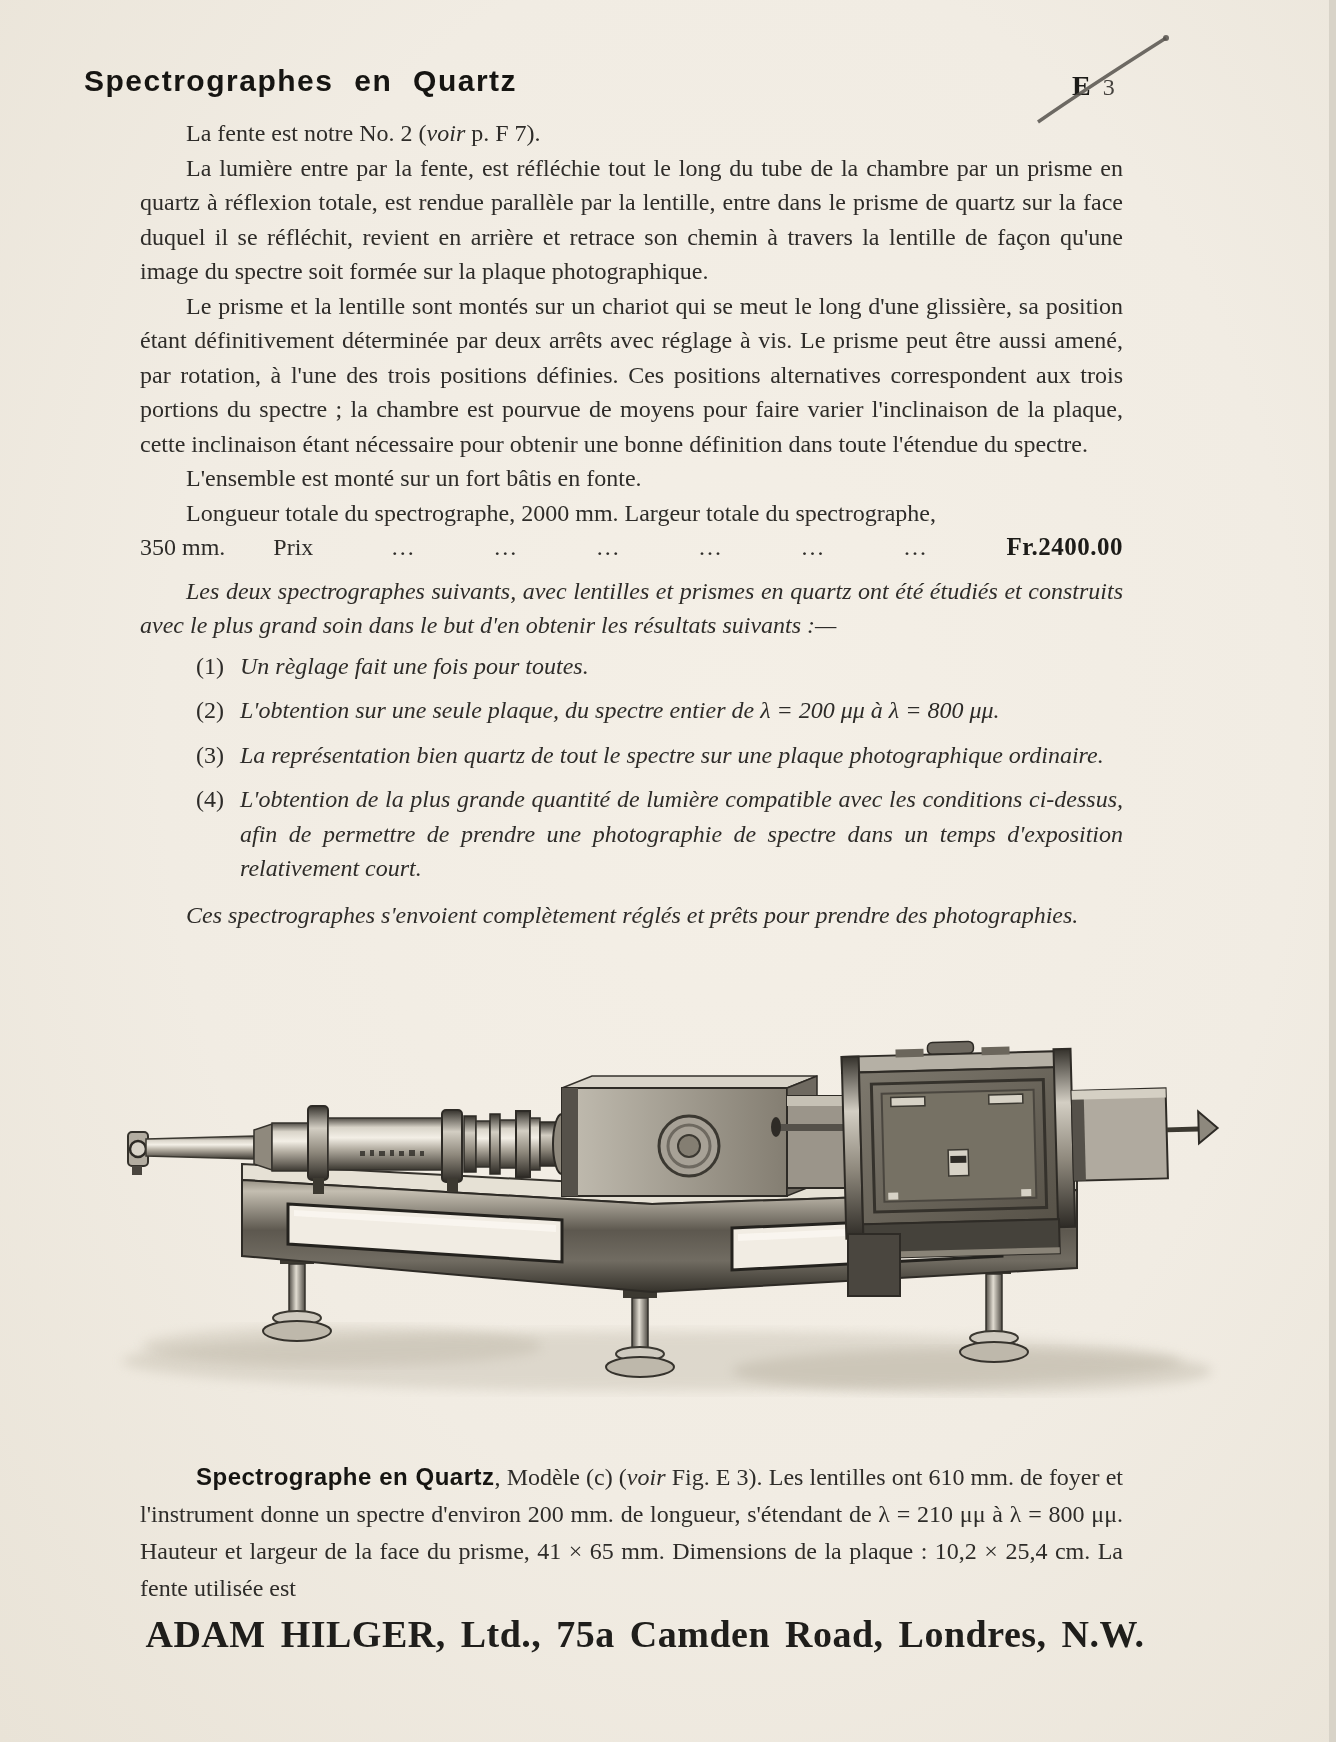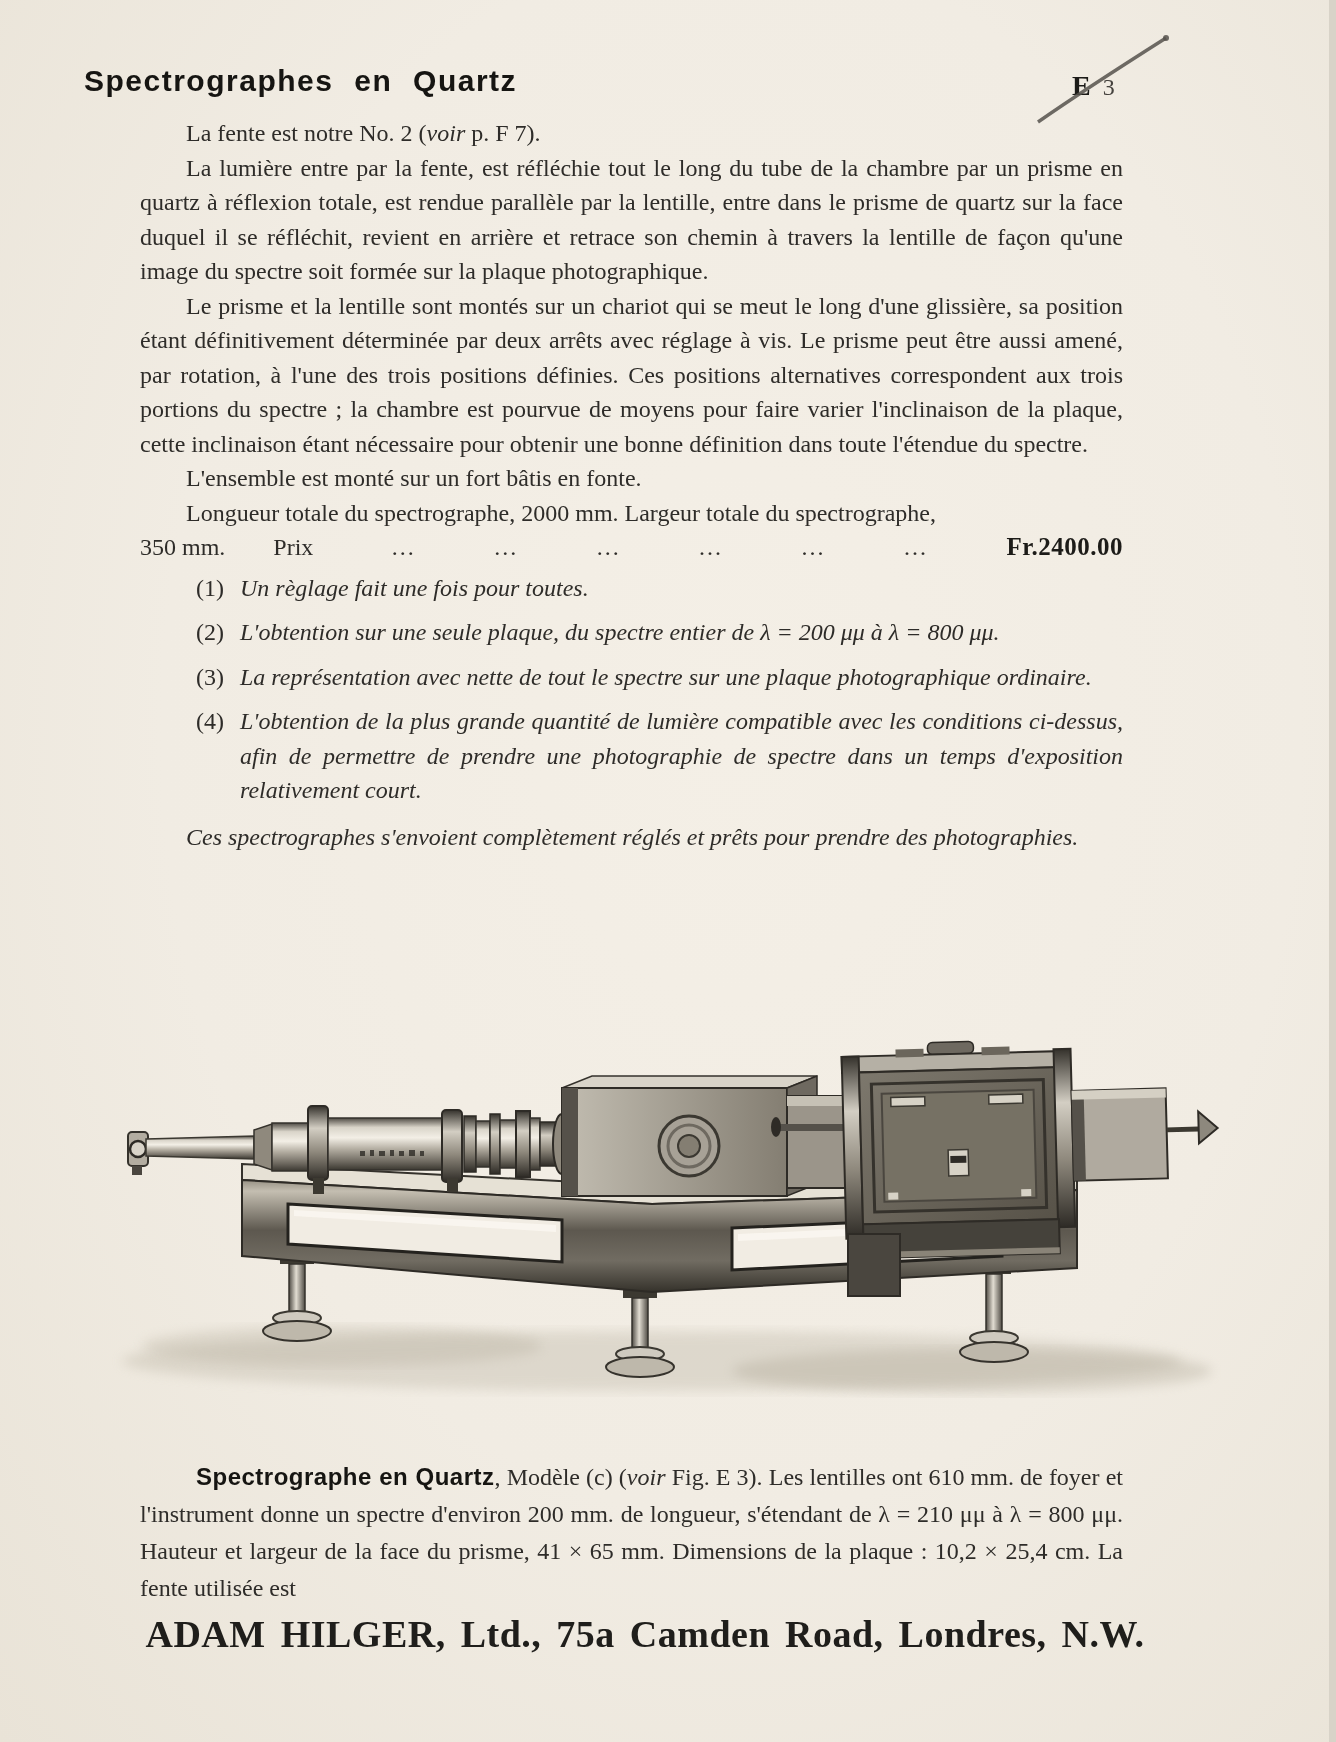--- a/index.html
+++ b/index.html
@@ -78,32 +78,33 @@
     <p class="price-row">
       <span class="price-left"><span>350 mm.</span><span class="prix">Prix</span></span>
       <span class="dots">...</span>
       <span class="dots">...</span>
       <span class="dots">...</span>
       <span class="dots">...</span>
       <span class="dots">...</span>
       <span class="dots">...</span>
       <span class="amount">Fr.2400.00</span>
     </p>
+    <p class="ind intro">Les deux spectrographes suivants, avec lentilles et prismes en quartz ont été étudiés et construits avec le plus grand soin dans le but d'en obtenir les résultats suivants :—</p>
     <ul class="speclist">
       <li>
           <span class="num">(1)</span>
           <span class="itext">Un règlage fait une fois pour toutes.</span>
         </li>
       <li>
           <span class="num">(2)</span>
           <span class="itext">L'obtention sur une seule plaque, du spectre entier de λ = 200 μμ à λ = 800 μμ.</span>
         </li>
       <li>
           <span class="num">(3)</span>
-          <span class="itext">La représentation avec nette de tout le spectre sur une plaque photographique ordinaire.</span>
+          <span class="itext">La représentation bien quartz de tout le spectre sur une plaque photographique ordinaire.</span>
         </li>
       <li>
           <span class="num">(4)</span>
           <span class="itext">L'obtention de la plus grande quantité de lumière compatible avec les conditions ci-dessus, afin de permettre de prendre une photographie de spectre dans un temps d'exposition relativement court.</span>
         </li>
     </ul>
     <p class="ind closing">Ces spectrographes s'envoient complètement réglés et prêts pour prendre des photographies.</p>
   </div>
 
   <div class="figure">

